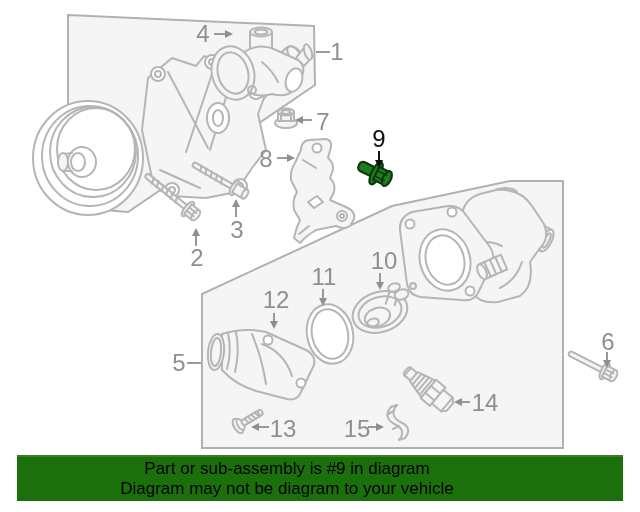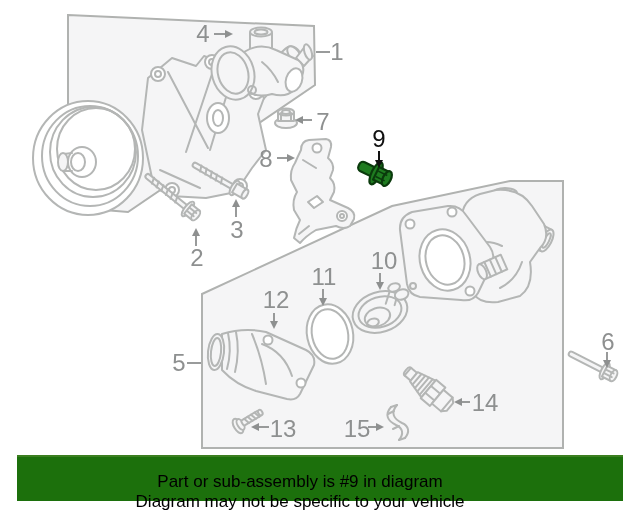--- a/index.html
+++ b/index.html
@@ -20,21 +20,21 @@
   .lbl9{fill:var(--callout-9-black);font-size:24px;text-anchor:middle;}
   .arr{stroke:var(--label-gray);stroke-width:1.8;fill:none;}
   .arrh{fill:var(--label-gray);stroke:none;}
   .arr9{stroke:var(--callout-9-black);stroke-width:2;fill:none;}
   .arrh9{fill:var(--callout-9-black);stroke:none;}
   .grn{fill:var(--highlight-green);stroke:var(--highlight-outline);stroke-width:2.2;stroke-linejoin:round;}
   .grnl{stroke:var(--highlight-outline);stroke-width:1.5;fill:none;}
   
   .banner{position:absolute;left:17px;top:455px;width:606px;height:46px;box-sizing:border-box;
           background:var(--banner-green);border-top:2px solid #3c7f20;color:#000;}
-  .banner-inner{width:540px;margin:13px;padding-top:2px;text-align:center;
+  .banner-inner{width:540px;margin:0;padding-top:2px;text-align:center;
                 font-size:17px;line-height:20px;}
 </style>
 </head>
 <body>
 
 <div class="stage">
 <svg width="640" height="512" viewBox="0 0 640 512">
 
   <polygon class="box" points="68,15 314,26 315,85 128,212 68,207"></polygon>
   <polygon class="box" points="202,294 392,206 510,181 563,181 563,448 202,448"></polygon>
@@ -271,16 +271,16 @@
 
     <text class="lbl" x="357" y="437">15</text>
     <line class="arr" x1="368" y1="427" x2="376" y2="427"></line>
     <polygon class="arrh" points="376,423 376,431 384,427"></polygon>
   </g>
 </svg>
 
   <div class="banner">
     <div class="banner-inner">
       <div>Part or sub-assembly is #9 in diagram</div>
-      <div>Diagram may not be specific to your vehicle</div>
+      <div>Diagram may not be diagram to your vehicle</div>
     </div>
   </div>
 </div>
 
 </body></html>

